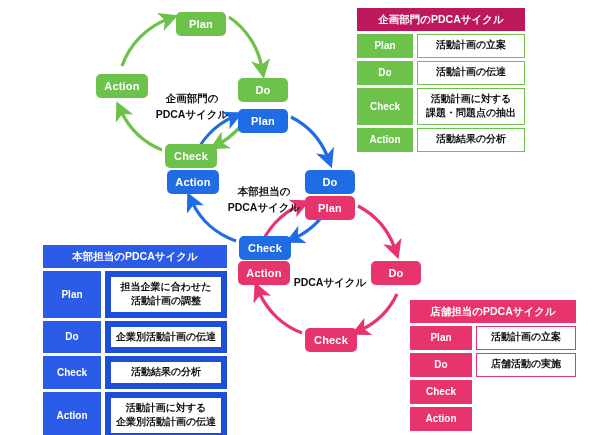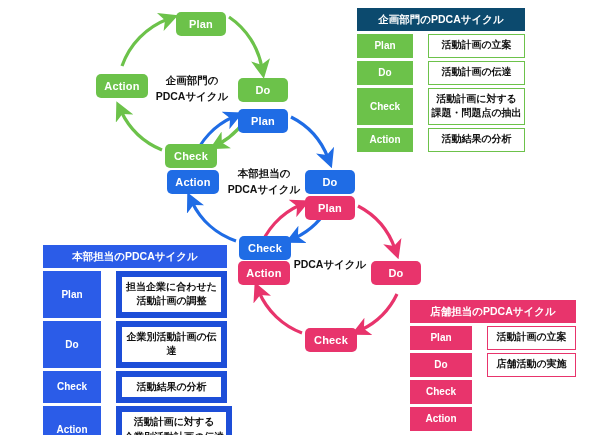--- a/index.html
+++ b/index.html
@@ -33,20 +33,21 @@
 
   
   .cyc-title{
     position:absolute;
     color:#111;
     font-size:10.5px;
     font-weight:bold;
     text-align:center;
     line-height:1.55;
     white-space:nowrap;
+    margin-top:18px;
   }
 
   
   .tbl{position:absolute;box-sizing:border-box;}
   .tbl .thead{
     color:#fff;font-size:10.5px;font-weight:bold;
     text-align:center;
     padding:5px 4px;
     line-height:1.2;
     box-sizing:border-box;
@@ -61,26 +62,26 @@
   .tbl .tval{
     background:#fff;
     color:#111;
     font-size:10px;
     font-weight:bold;
     display:flex;align-items:center;justify-content:center;
     text-align:center;
     line-height:1.45;
     box-sizing:border-box;
     flex:1 1 auto;
-    margin-left:15px;
+    margin-left:4px;
     padding:3px 2px;
   }
   
   #tbl-green{left:357px;top:8px;width:168px;}
-  #tbl-green .thead{background:#0c4a6e;}
+  #tbl-green .thead{background:#be185d;}
   #tbl-green .tkey{background:#6cc24a;width:56px;}
   #tbl-green .tval{border:1px solid #6cc24a;}
   #tbl-green .trow{min-height:24px;}
   #tbl-green .r-check{min-height:33px;}
 
   
   #tbl-blue{left:43px;top:245px;width:184px;}
   #tbl-blue .thead{background:#2b5ce8;}
   #tbl-blue .tkey{background:#2b5ce8;width:58px;}
   #tbl-blue .tval{border:6px solid #1d4ed8;}

